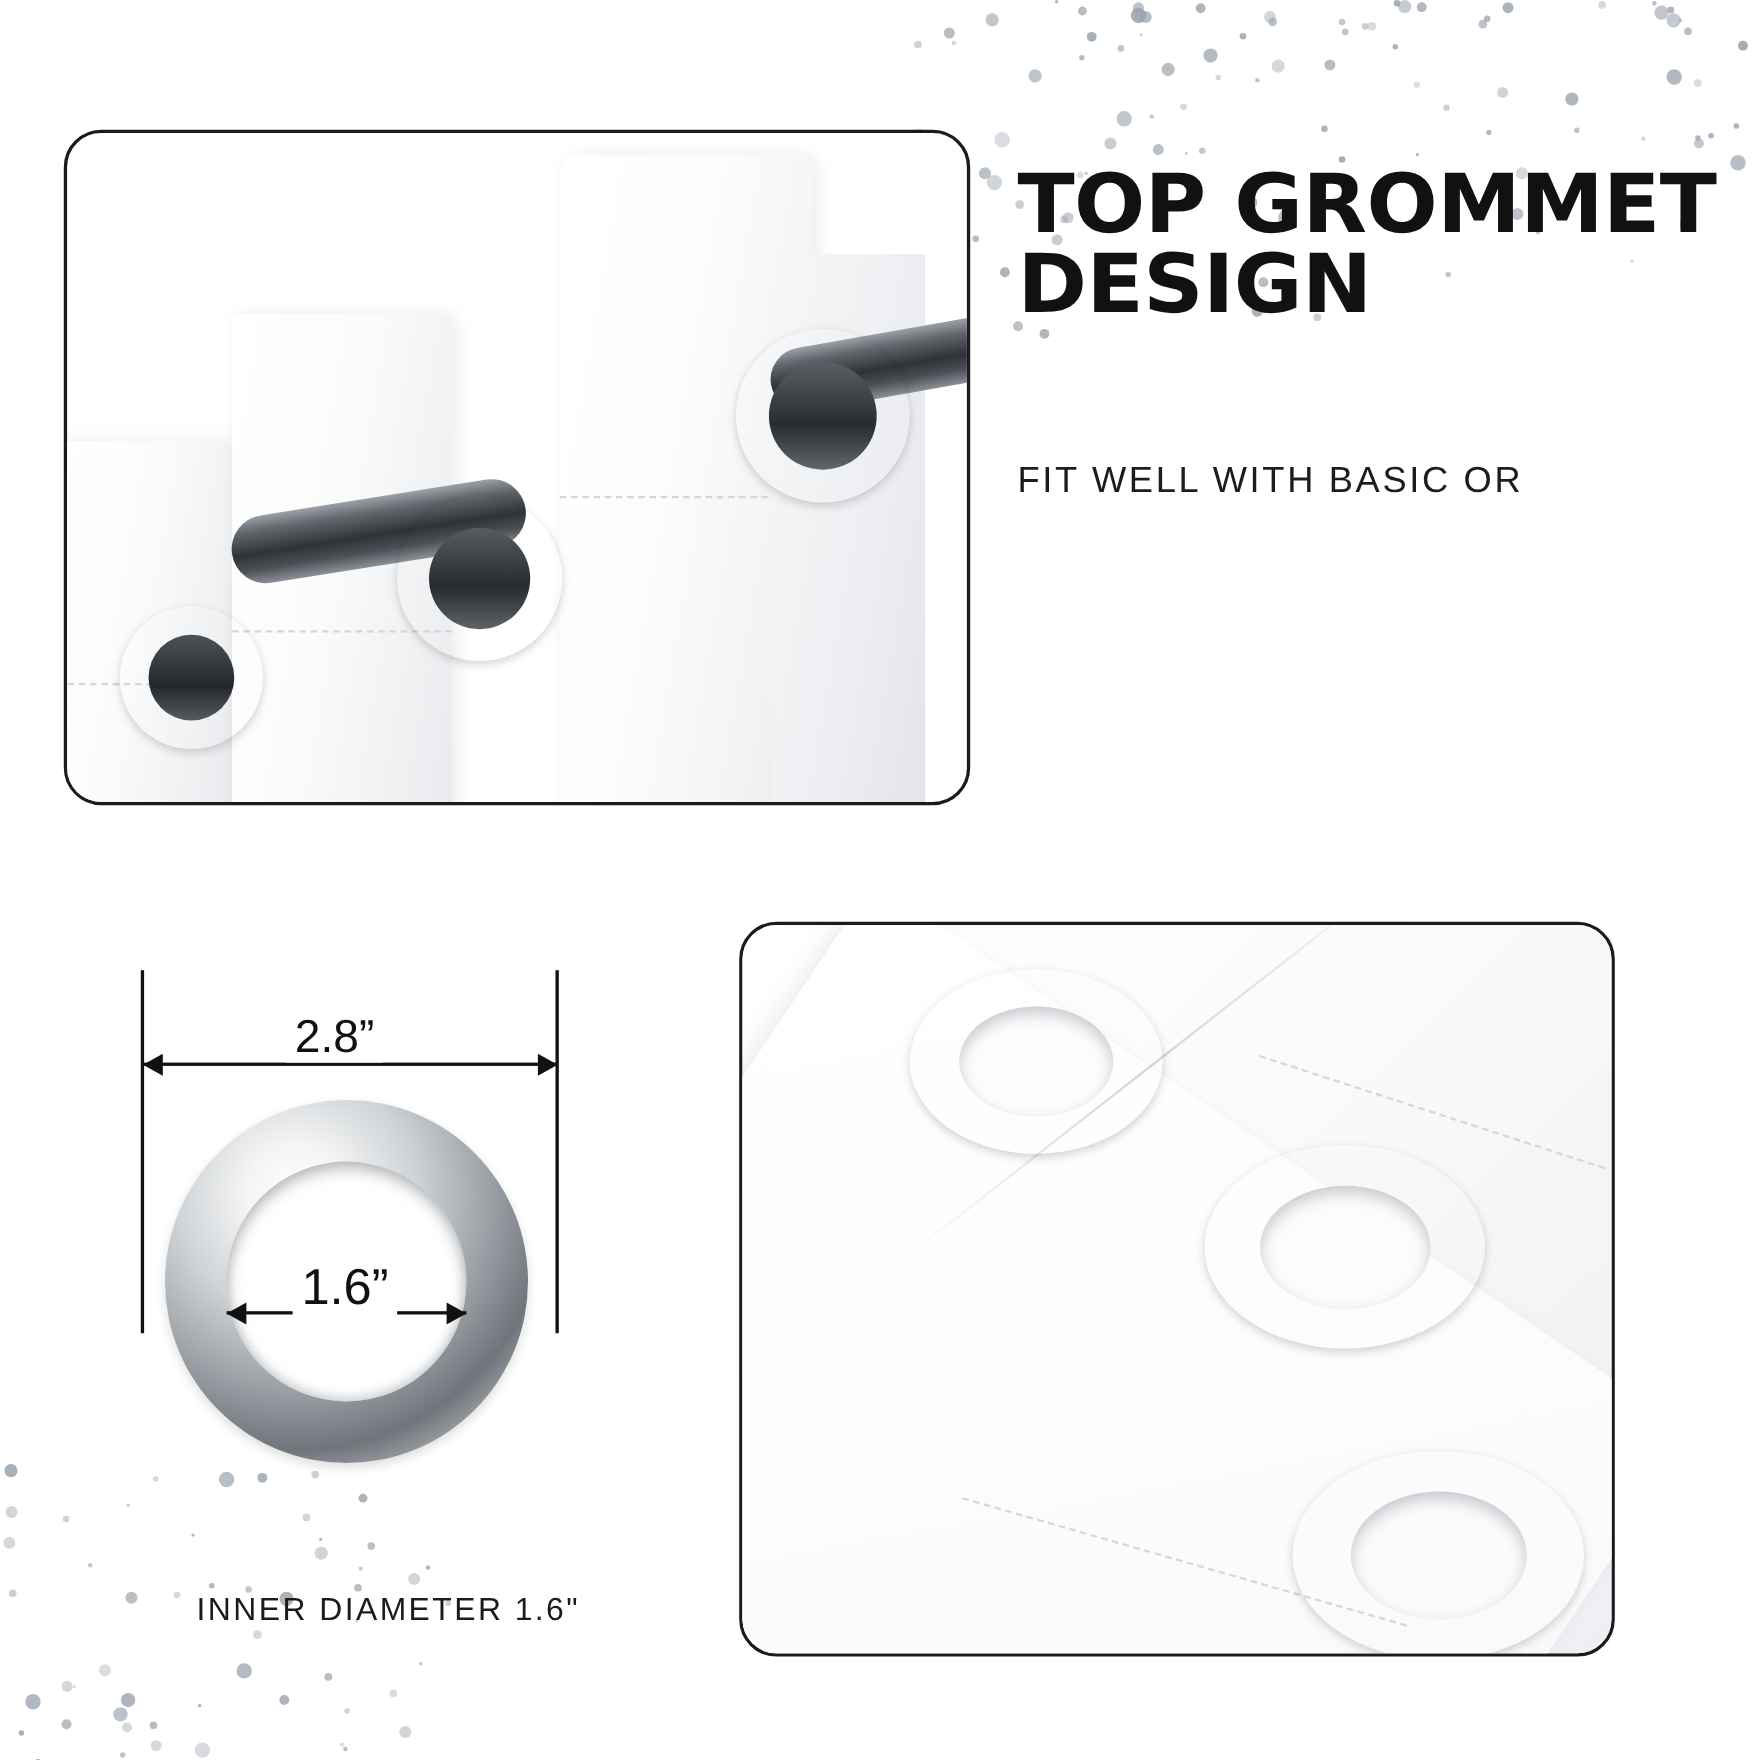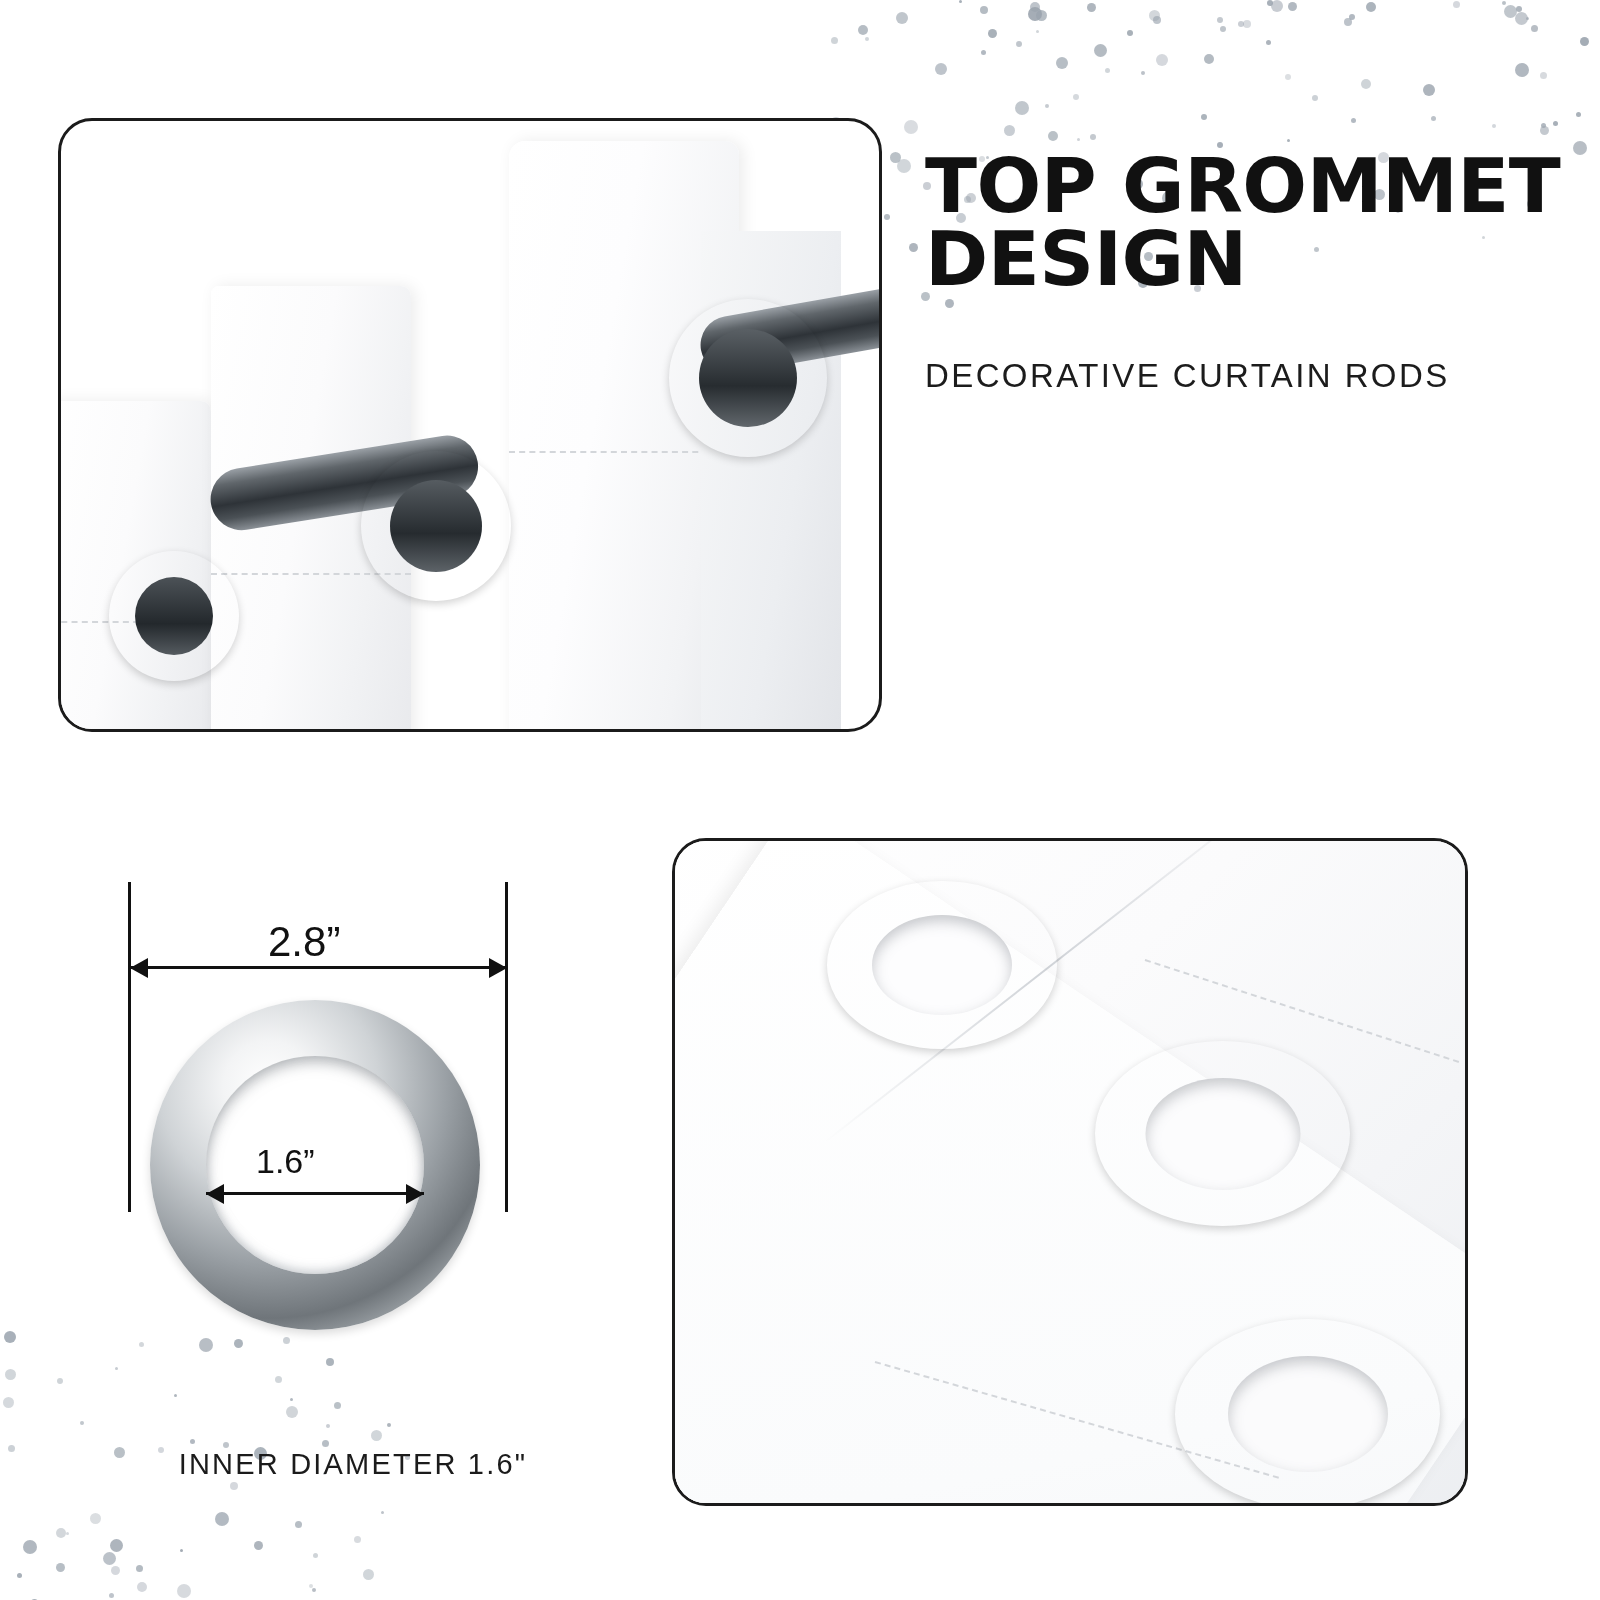--- a/index.html
+++ b/index.html
@@ -377,41 +377,41 @@
   </div>
 
   <div class="grommet" style="left:608px; top:178px; width:158px; height:158px;">
     <div class="hole" style="width:98px; height:98px; background:linear-gradient(180deg,#5a6065 0%,#272c30 58%,#61676c 100%);"></div>
   </div>
 </div>
 
 <div id="headline-block">
   <h1 class="headline">TOP GROMMET</h1>
   <h1 class="headline">DESIGN</h1>
-  <p class="subline" id="subline-2">DECORATIVE CURTAIN RODS</p>
+  <p class="subline" id="subline-1">FIT WELL WITH BASIC OR</p>
 </div>
 
 <div id="diagram">
 
   <div class="dim-line" style="left:8px; top:12px; width:3px; height:330px;"></div>
   <div class="dim-line" style="left:385px; top:12px; width:3px; height:330px;"></div>
 
   <div class="dim-line" style="left:10px; top:96px; width:377px; height:3px;"></div>
   <div class="arrow arrow-left" style="left:10px; top:88px;"></div>
   <div class="arrow arrow-right" style="left:369px; top:88px;"></div>
   <div class="dim-label" style="left:140px; top:48px; font-size:42px;">2.8”</div>
 
   <div class="ring-outer">
     <div class="ring-inner"></div>
   </div>
 
   <div class="dim-line" style="left:86px; top:322px; width:218px; height:3px;"></div>
   <div class="arrow arrow-left" style="left:86px; top:314px;"></div>
   <div class="arrow arrow-right" style="left:286px; top:314px;"></div>
-  <div class="dim-label" style="left:128px; top:272px; font-size:34px;">1.6”</div>
+  <div class="dim-label" style="left:146px; top:272px; font-size:46px;">1.6”</div>
 </div>
 
 <div id="diagram-caption">INNER DIAMETER 1.6"</div>
 
 <div class="panel" id="panel-fabric">
 
   <div class="curtain" style="left:-20px; top:-20px; width:830px; height:700px;
               background:linear-gradient(135deg,#ffffff 0%,#fbfbfc 40%,#f4f5f7 70%,#eceef1 100%); box-shadow:none;"></div>
 
   <div style="position:absolute; left:120px; top:-40px; width:900px; height:900px;

